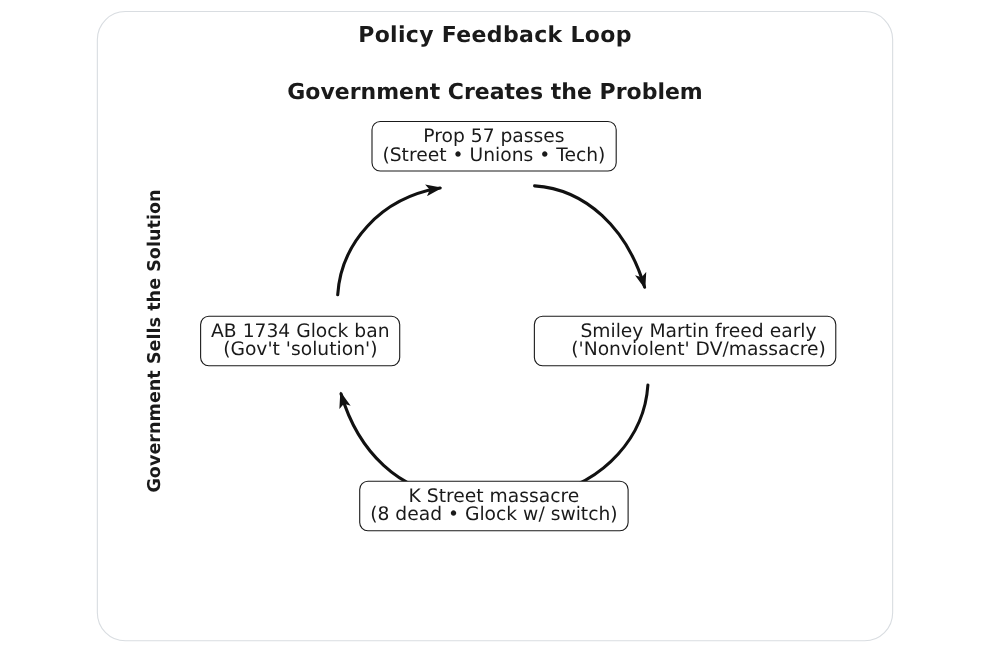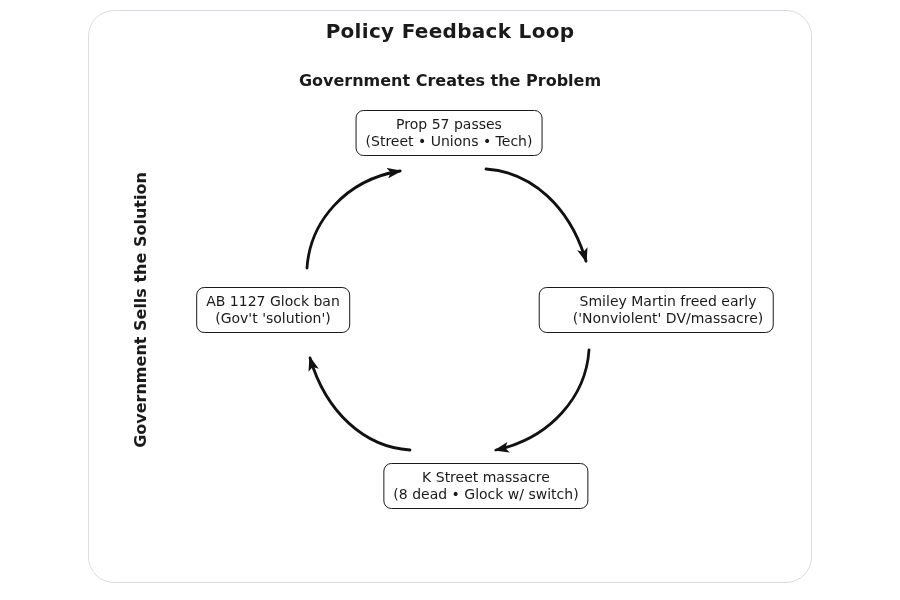--- a/index.html
+++ b/index.html
@@ -36,21 +36,21 @@
     font-weight: bold;
     color: #1a1a1a;
     letter-spacing: 0.3px;
   }
   .fig-subtitle {
     position: absolute;
     left: 88px;
     top: 71px;
     width: 724px;
     text-align: center;
-    font-size: 16px;
+    font-size: 20px;
     font-weight: bold;
     color: #1a1a1a;
   }
   .left-label {
     position: absolute;
     left: 140px;
     top: 310px;
     transform: translate(-50%, -50%) rotate(-90deg);
     transform-origin: center;
     white-space: nowrap;
@@ -59,28 +59,28 @@
     color: #1a1a1a;
   }
   .node {
     position: absolute;
     transform: translate(-50%, -50%);
     background: #ffffff;
     border: 1.5px solid #1a1a1a;
     border-radius: 8px;
     padding: 5px 9px;
     text-align: center;
-    font-size: 14px;
+    font-size: 17px;
     line-height: 17px;
     color: #1a1a1a;
     white-space: nowrap;
   }
   .node-top    { left: 449px; top: 133px; }
-  .node-right  { left: 656px; top: 310px; padding-left: 33px; }
-  .node-bottom { left: 449px; top: 486px; margin-left: 37px; }
+  .node-right  { left: 623px; top: 310px; padding-left: 33px; }
+  .node-bottom { left: 449px; top: 460px; }
   .node-left   { left: 273px; top: 310px; }
   svg.arrows {
     position: absolute;
     left: 0;
     top: 0;
     width: 900px;
     height: 600px;
     pointer-events: none;
   }
   svg.arrows path.edge {
@@ -124,17 +124,17 @@
     <div>Smiley Martin freed early</div>
     <div>('Nonviolent' DV/massacre)</div>
   </div>
 
   <div class="node node-bottom">
     <div>K Street massacre</div>
     <div>(8 dead • Glock w/ switch)</div>
   </div>
 
   <div class="node node-left">
-    <div>AB 1127 Glock ban</div>
+    <div>AB 1734 Glock ban</div>
     <div>(Gov't 'solution')</div>
   </div>
 
 </div>
 
 </body></html>

